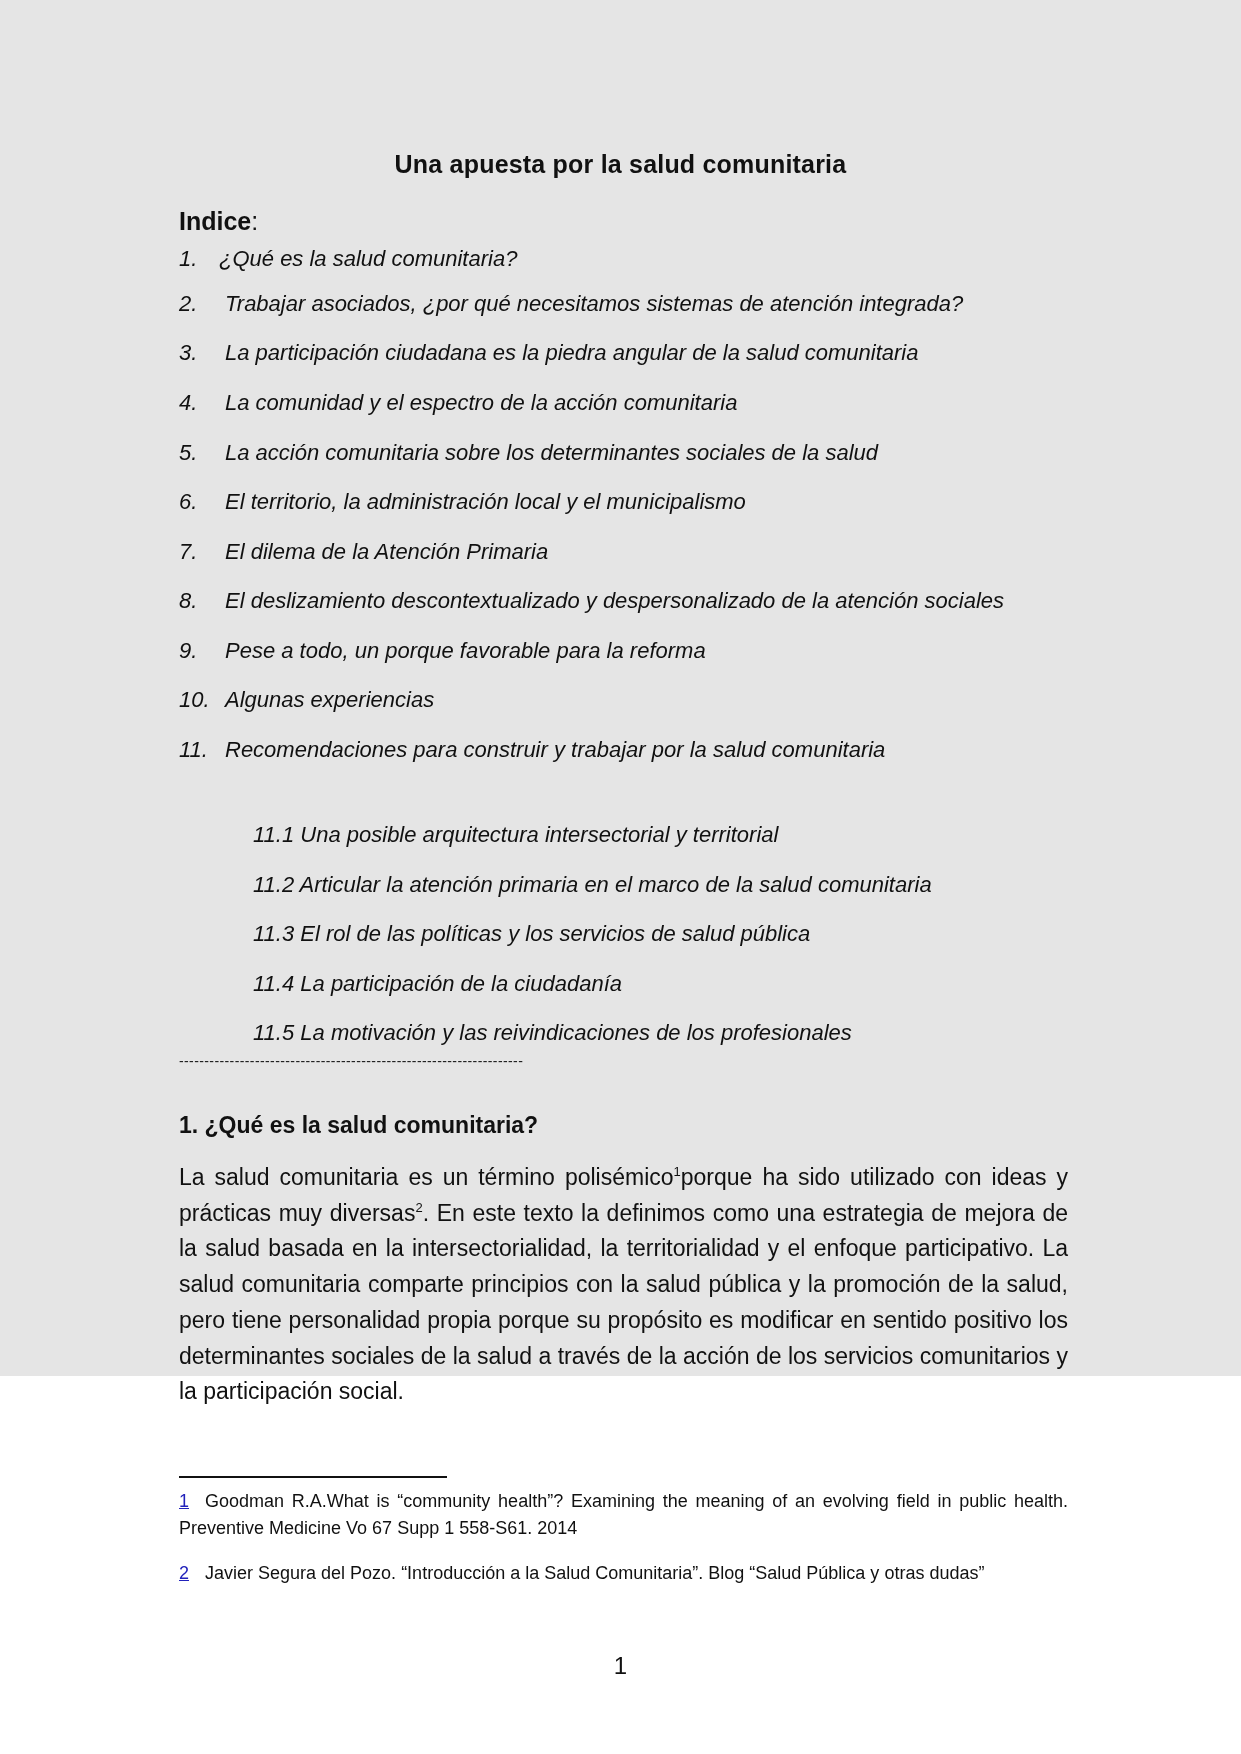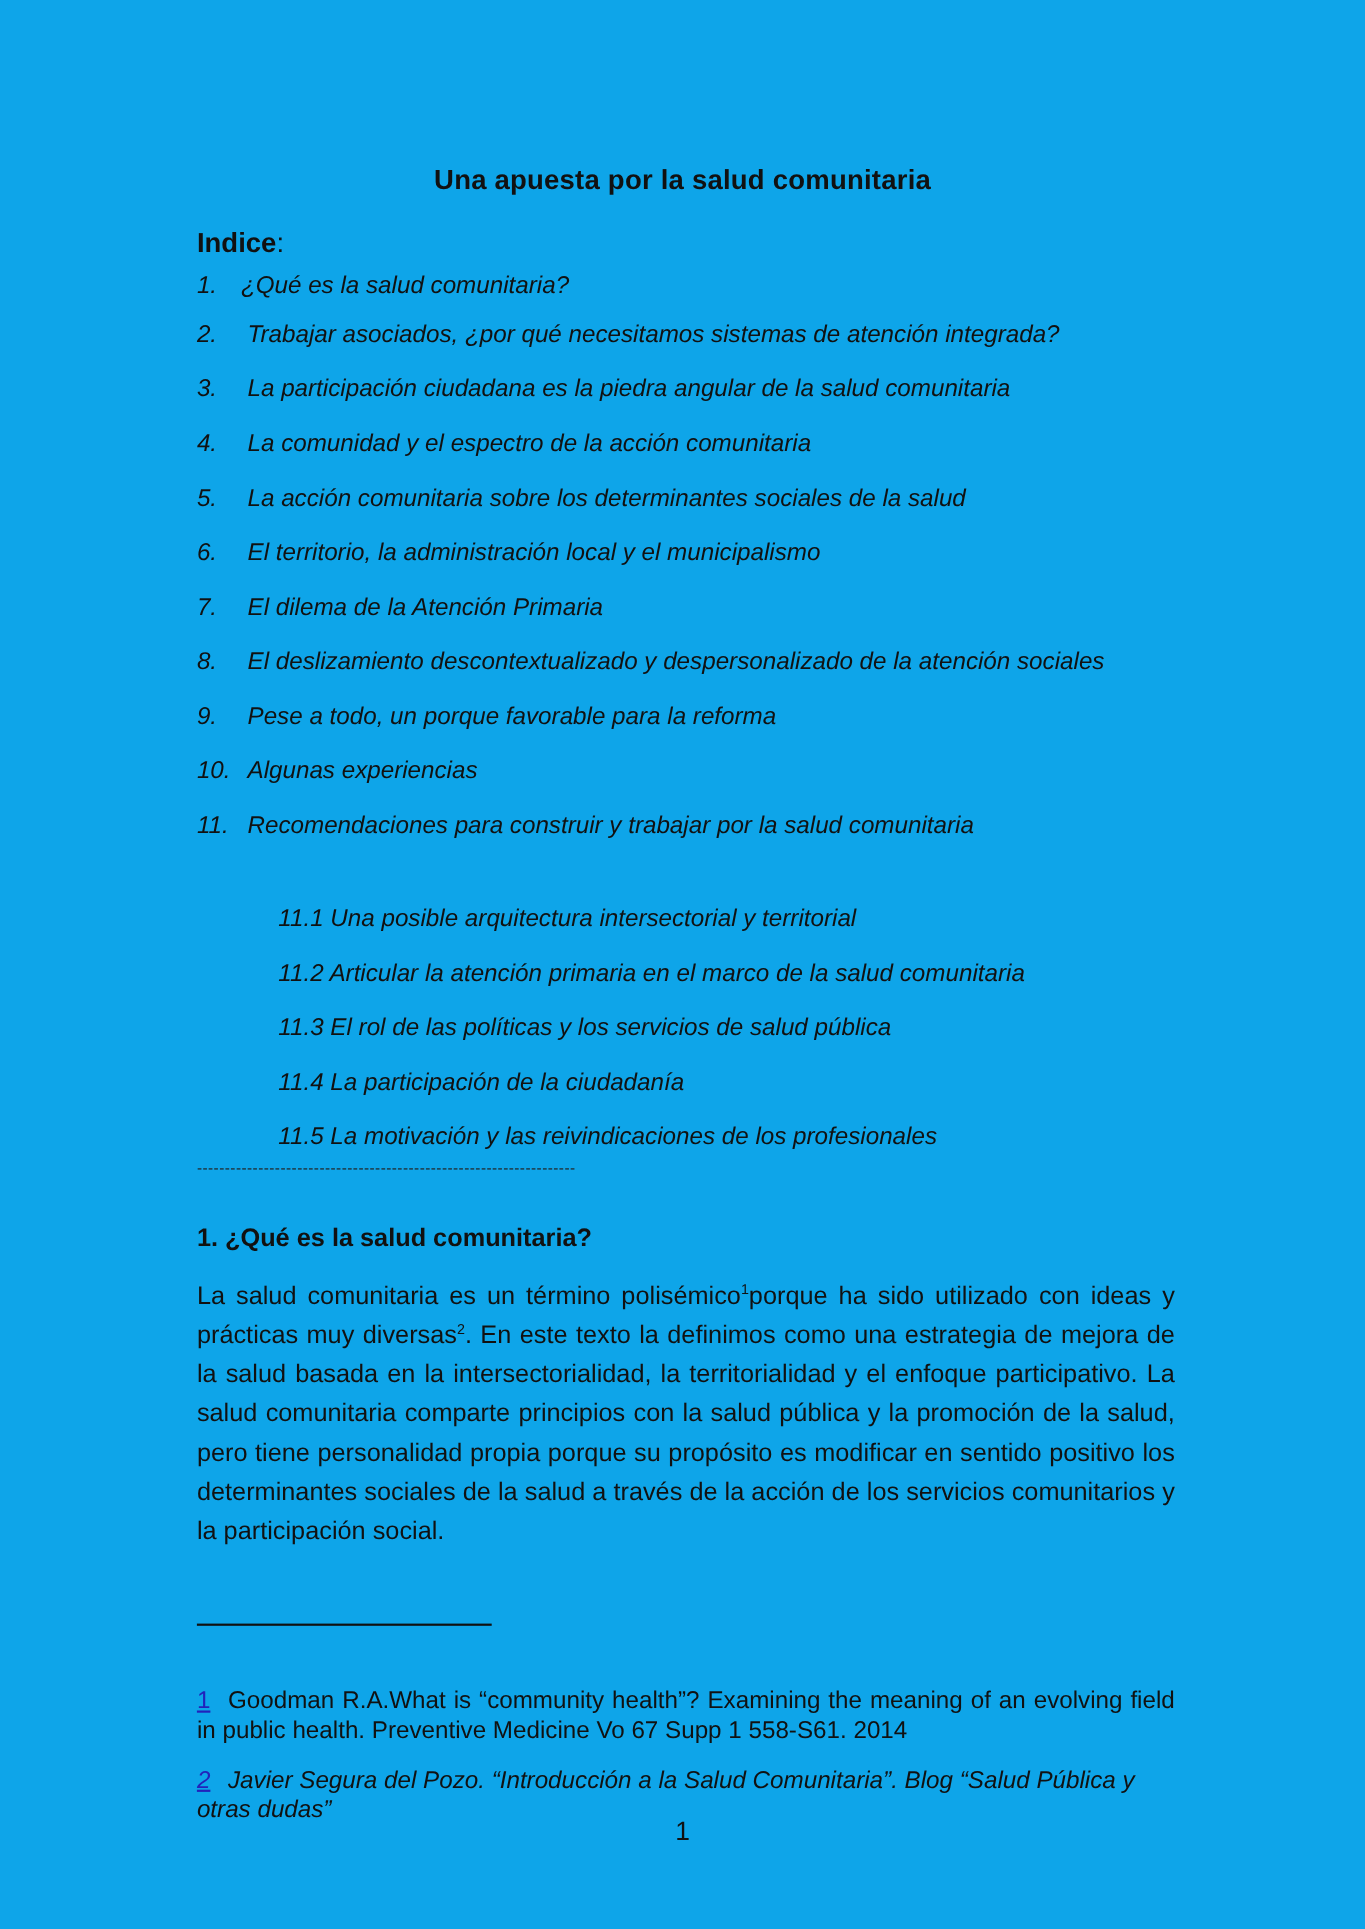--- a/index.html
+++ b/index.html
@@ -12,22 +12,22 @@
       height: 1754px;
       position: relative;
       overflow: hidden;
       color: #111111;
       font-family: "Liberation Sans", sans-serif;
     }
     .page {
       position: absolute;
       left: 0; top: 0;
       width: 1241px;
-      height: 1754px;
-      background: #0ea5e9;
+      height: 1376px;
+      background: #e5e5e5;
     }
     .title {
       position: absolute;
       left: 0;
       width: 1241px;
       top: 150px;
       text-align: center;
       font-weight: bold;
       font-size: 25px;
       letter-spacing: 0.2px;
@@ -100,33 +100,32 @@
       left: 179px;
       top: 1476px;
       width: 268px;
       height: 2px;
       background: #111;
     }
     .footnote {
       position: absolute;
       left: 179px;
       width: 889px;
-      font-size: 22px;
+      font-size: 18px;
       line-height: 27px;
       color: #111;
-      margin-top: 44px;
     }
     .footnote .fn-link {
       color: #2222bb;
       text-decoration: underline;
       margin-right: 16px;
       cursor: pointer;
     }
     .footnote.fn1 { top: 1488px; text-align: justify; }
-    .footnote.fn2 { top: 1560px; font-style: italic; }
+    .footnote.fn2 { top: 1560px; }
     .footnote.fn2 .cont { display: block; padding-left: 35px; }
     .page-number {
       position: absolute;
       left: 0;
       width: 1241px;
       top: 1652px;
       text-align: center;
       font-size: 24px;
       color: #111;
     }

